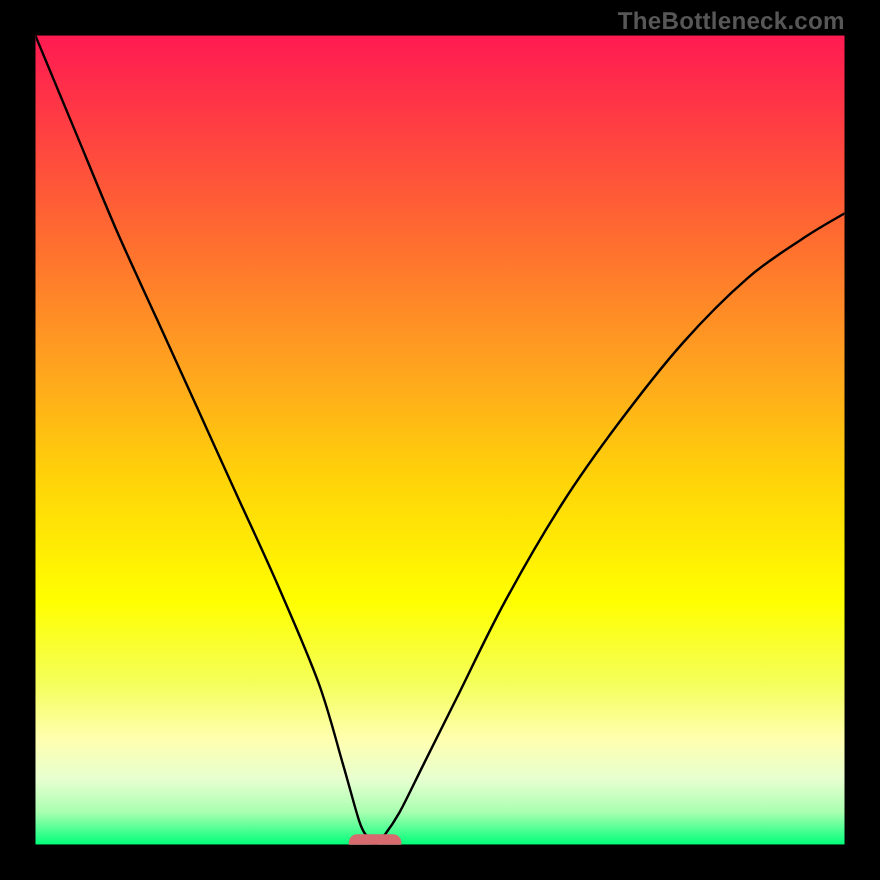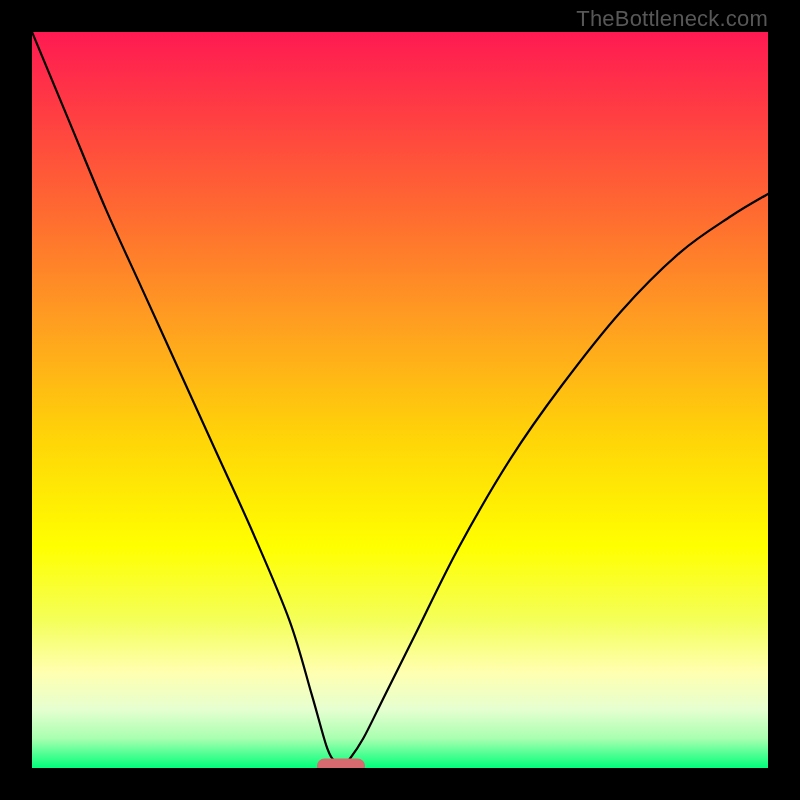--- a/index.html
+++ b/index.html
@@ -29,21 +29,21 @@
   .gradient-bg {
     position: absolute;
     inset: 0;
   }
   .watermark {
     position: absolute;
     top: 6px;
     right: 32px;
     color: #575757;
     font-size: 22px;
-    font-weight: 400;
+    font-weight: 700;
     letter-spacing: 0.2px;
   }
   .curve {
     position: absolute;
     inset: 0;
   }
   .marker {
     position: absolute;
     width: 48px;
     height: 15px;

